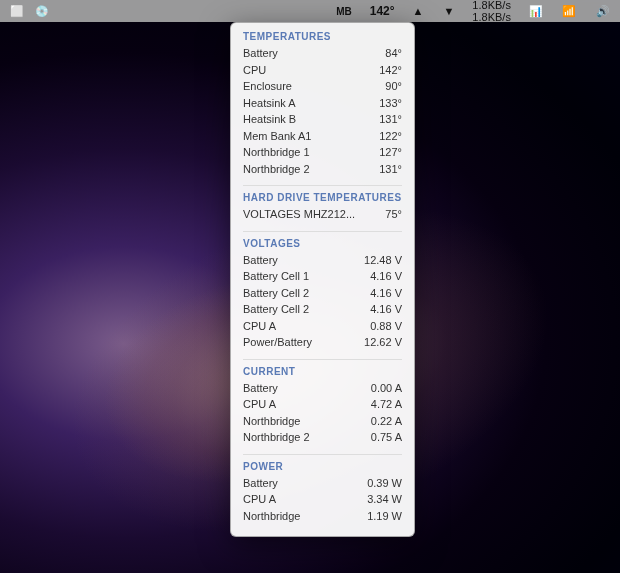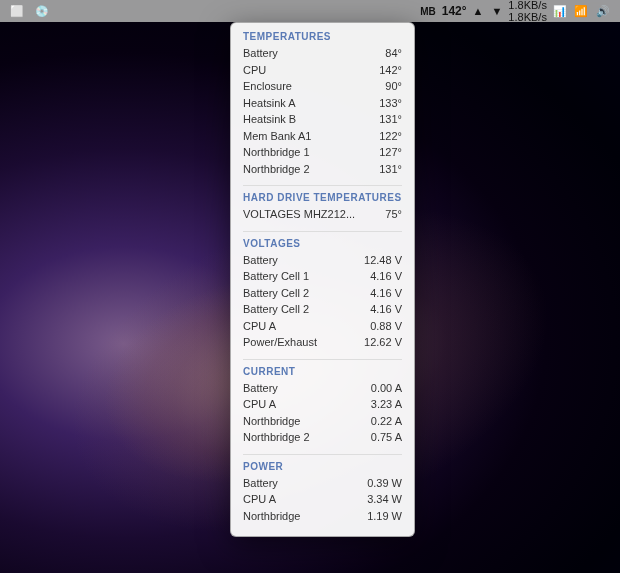--- a/index.html
+++ b/index.html
@@ -50,21 +50,21 @@
       align-items: center;
       padding: 0 8px;
       gap: 8px;
       backdrop-filter: blur(4px);
       z-index: 100;
     }
 
     .menubar-icons {
       display: flex;
       align-items: center;
-      gap: 4px;
+      gap: 16px;
       margin-left: auto;
     }
 
     .menubar-icon {
       font-size: 11px;
       color: #111;
       padding: 0 2px;
     }
 
     .menubar-temp {
@@ -216,34 +216,34 @@
         </div>
         <div class="data-row">
           <span class="label">Battery Cell 2</span>
           <span class="value">4.16 V</span>
         </div>
         <div class="data-row">
           <span class="label">CPU A</span>
           <span class="value">0.88 V</span>
         </div>
         <div class="data-row">
-          <span class="label">Power/Exhaust</span>
+          <span class="label">Power/Battery</span>
           <span class="value">12.62 V</span>
         </div>
       </div>
       <div class="section">
         <div class="section-divider"></div>
         <div class="section-header">CURRENT</div>
         <div class="data-row">
           <span class="label">Battery</span>
           <span class="value">0.00 A</span>
         </div>
         <div class="data-row">
           <span class="label">CPU A</span>
-          <span class="value">3.23 A</span>
+          <span class="value">4.72 A</span>
         </div>
         <div class="data-row">
           <span class="label">Northbridge</span>
           <span class="value">0.22 A</span>
         </div>
         <div class="data-row">
           <span class="label">Northbridge 2</span>
           <span class="value">0.75 A</span>
         </div>
       </div>

